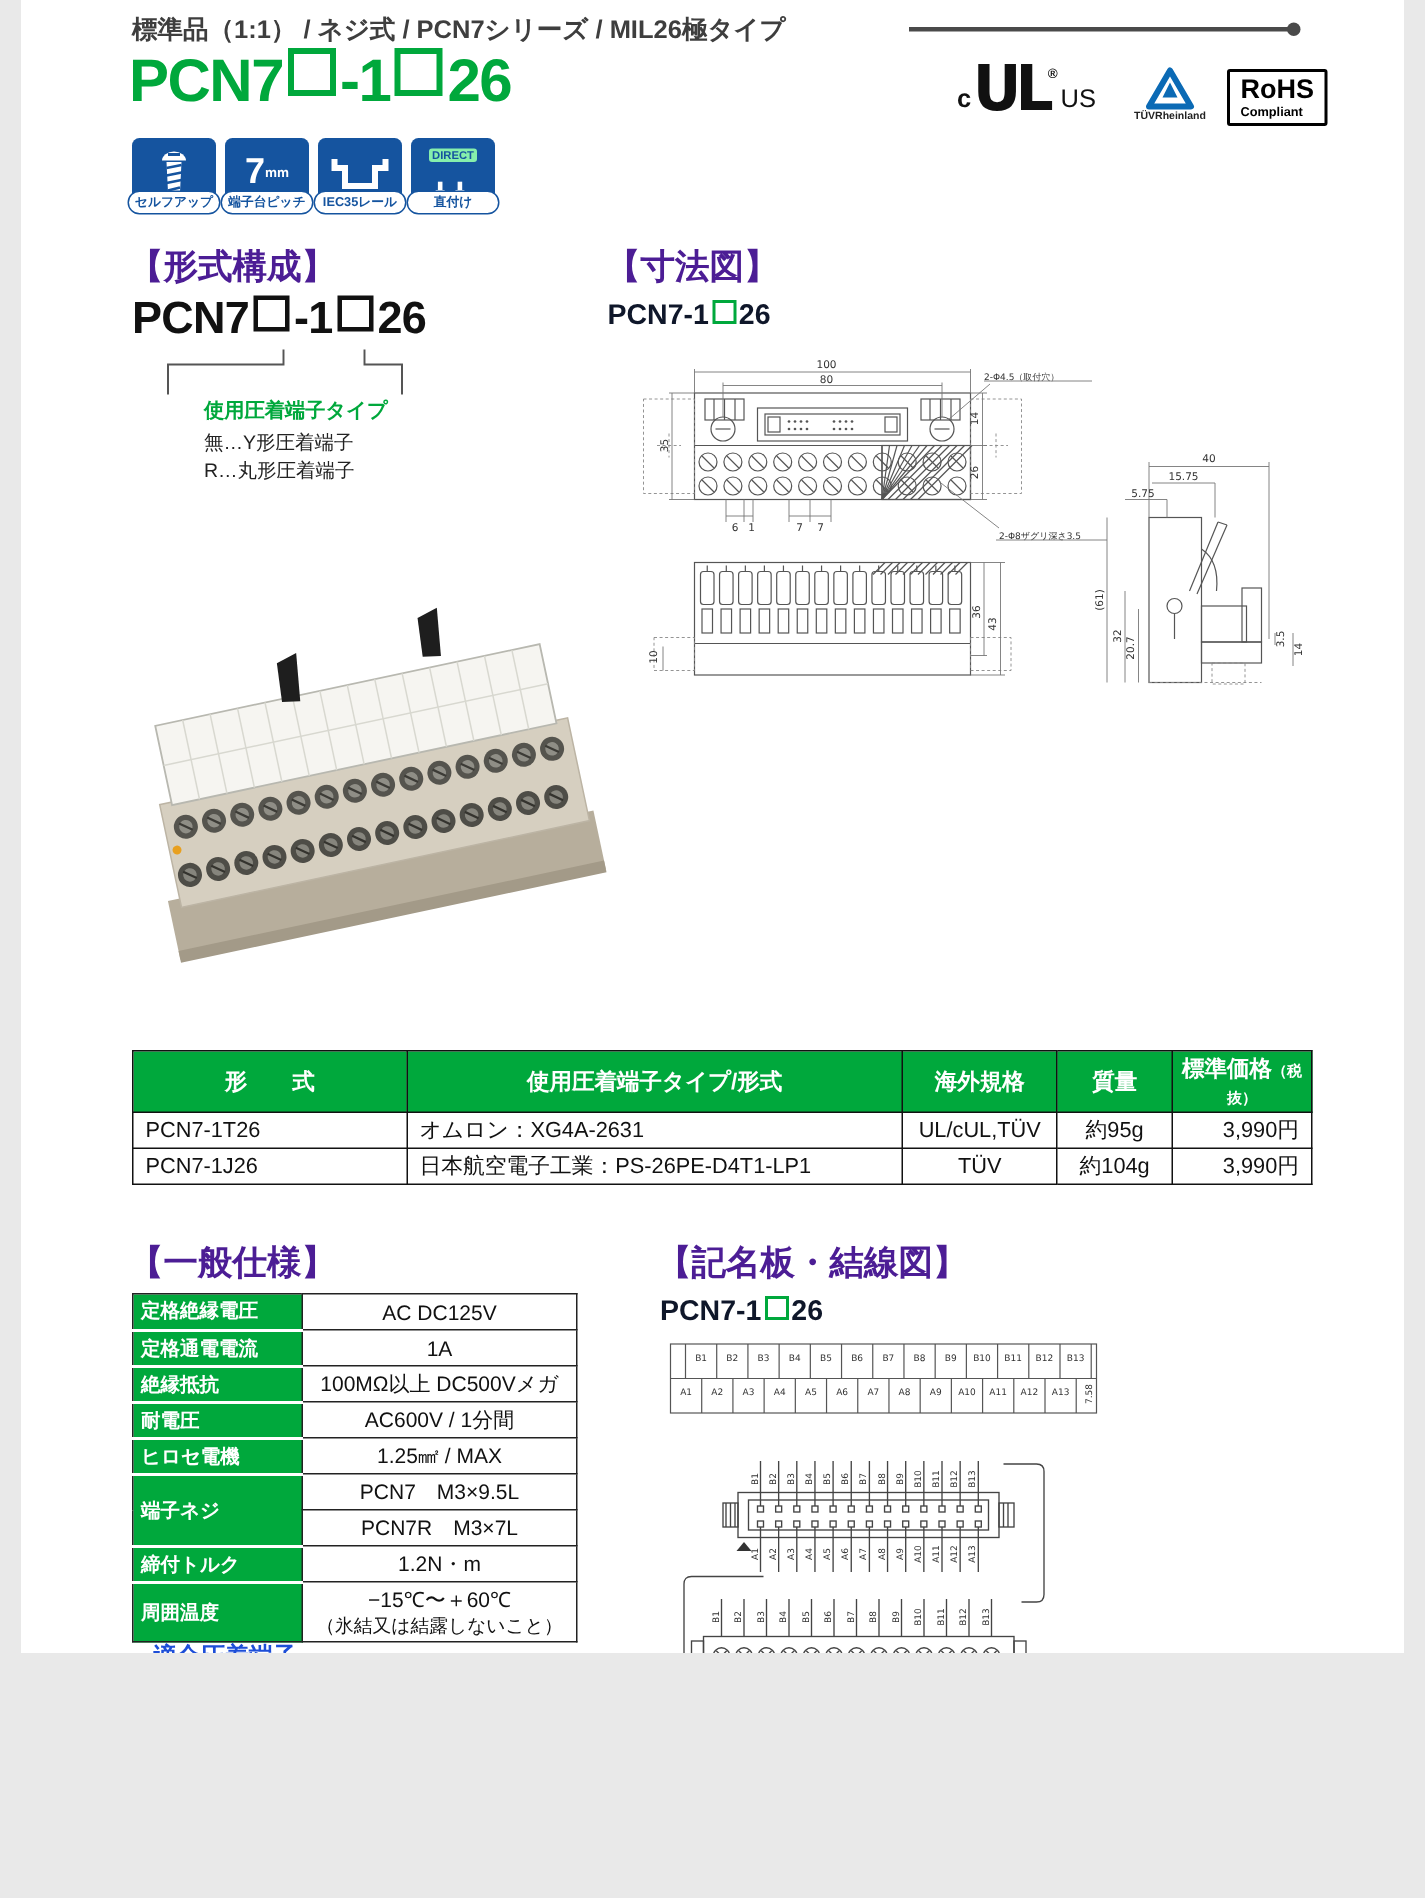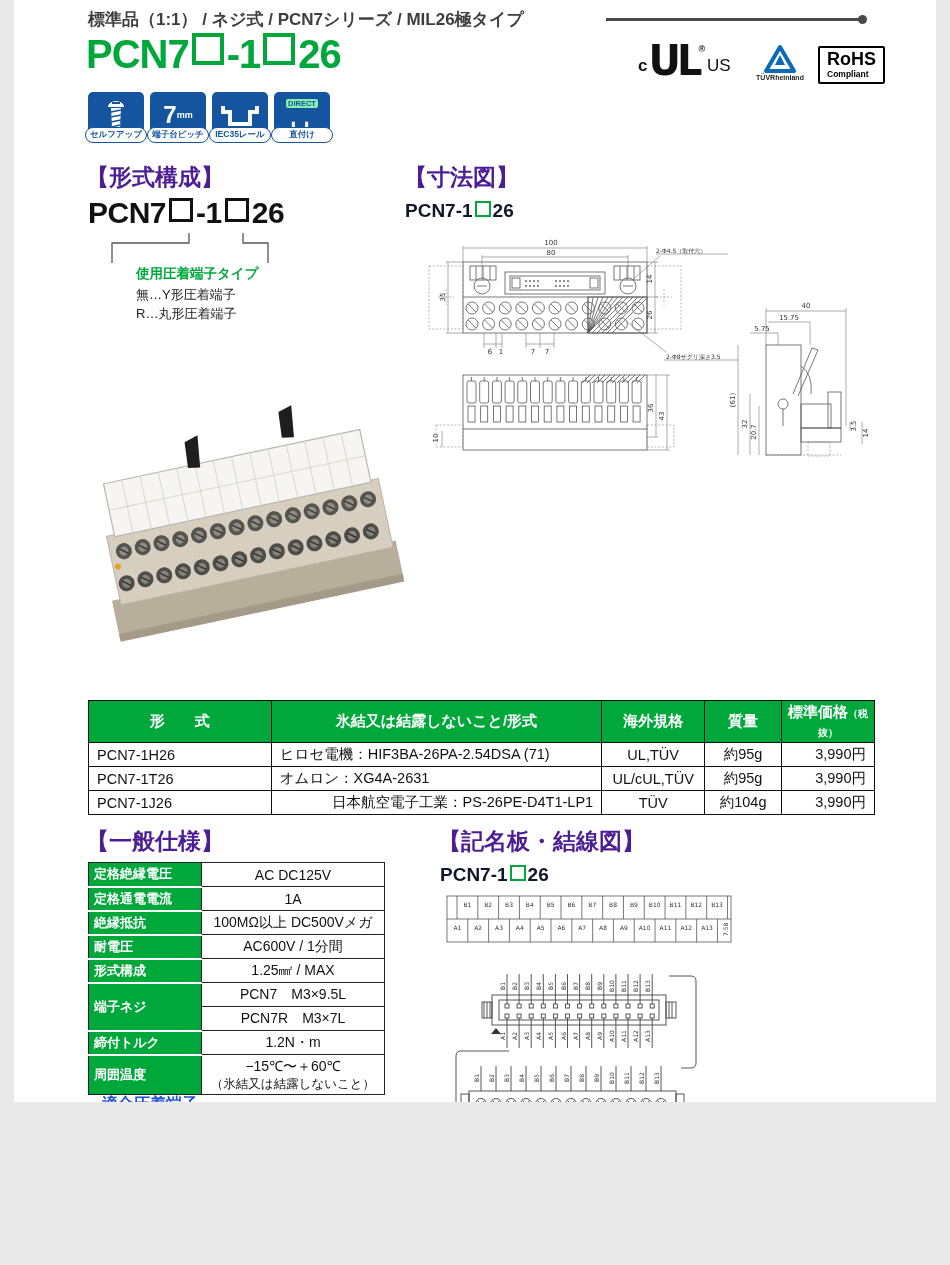--- a/index.html
+++ b/index.html
@@ -536,44 +536,37 @@
           <colgroup>
             <col style="width:183px">
             <col style="width:331px">
             <col style="width:103px">
             <col style="width:77px">
             <col style="width:93px">
           </colgroup>
       <thead id="mtHead">
             <tr>
               <th>形　　式</th>
-              <th>氷結又は結露しないこと/形式</th>
+              <th>使用圧着端子タイプ/形式</th>
               <th>海外規格</th>
               <th>質量</th>
               <th>標準価格<span class="small">（税抜）</span></th>
             </tr>
           </thead>
           <tbody id="mtBody">
-            <tr>
-              <td style="text-align: left;">PCN7-1H26</td>
-              <td style="text-align: left;">ヒロセ電機：HIF3BA-26PA-2.54DSA (71)</td>
-              <td style="text-align: center;">UL,TÜV</td>
-              <td style="text-align: center;">約95g</td>
-              <td style="text-align: right;">3,990円</td>
-            </tr>
             <tr>
               <td style="text-align: left;">PCN7-1T26</td>
               <td style="text-align: left;">オムロン：XG4A-2631</td>
               <td style="text-align: center;">UL/cUL,TÜV</td>
               <td style="text-align: center;">約95g</td>
               <td style="text-align: right;">3,990円</td>
             </tr>
             <tr>
               <td style="text-align: left;">PCN7-1J26</td>
-              <td style="text-align: right;">日本航空電子工業：PS-26PE-D4T1-LP1</td>
+              <td style="text-align: left;">日本航空電子工業：PS-26PE-D4T1-LP1</td>
               <td style="text-align: center;">TÜV</td>
               <td style="text-align: center;">約104g</td>
               <td style="text-align: right;">3,990円</td>
             </tr>
           </tbody>
     </table>
   </div>
 
   <div class="abs h1g h-general">【一般仕様】</div>
   <div class="abs spec-table">
@@ -589,21 +582,21 @@
             </tr>
             <tr>
               <td class="sl">絶縁抵抗</td>
               <td class="sv">100MΩ以上 DC500Vメガ</td>
             </tr>
             <tr>
               <td class="sl">耐電圧</td>
               <td class="sv">AC600V / 1分間</td>
             </tr>
             <tr>
-              <td class="sl">形式構成</td>
+              <td class="sl">ヒロセ電機</td>
               <td class="sv">1.25㎟ / MAX</td>
             </tr>
             <tr>
               <td class="sl" rowspan="2">端子ネジ</td>
               <td class="sv">PCN7　M3×9.5L</td>
             </tr>
             <tr>
               <td class="sv">PCN7R　M3×7L</td>
             </tr>
             <tr>

